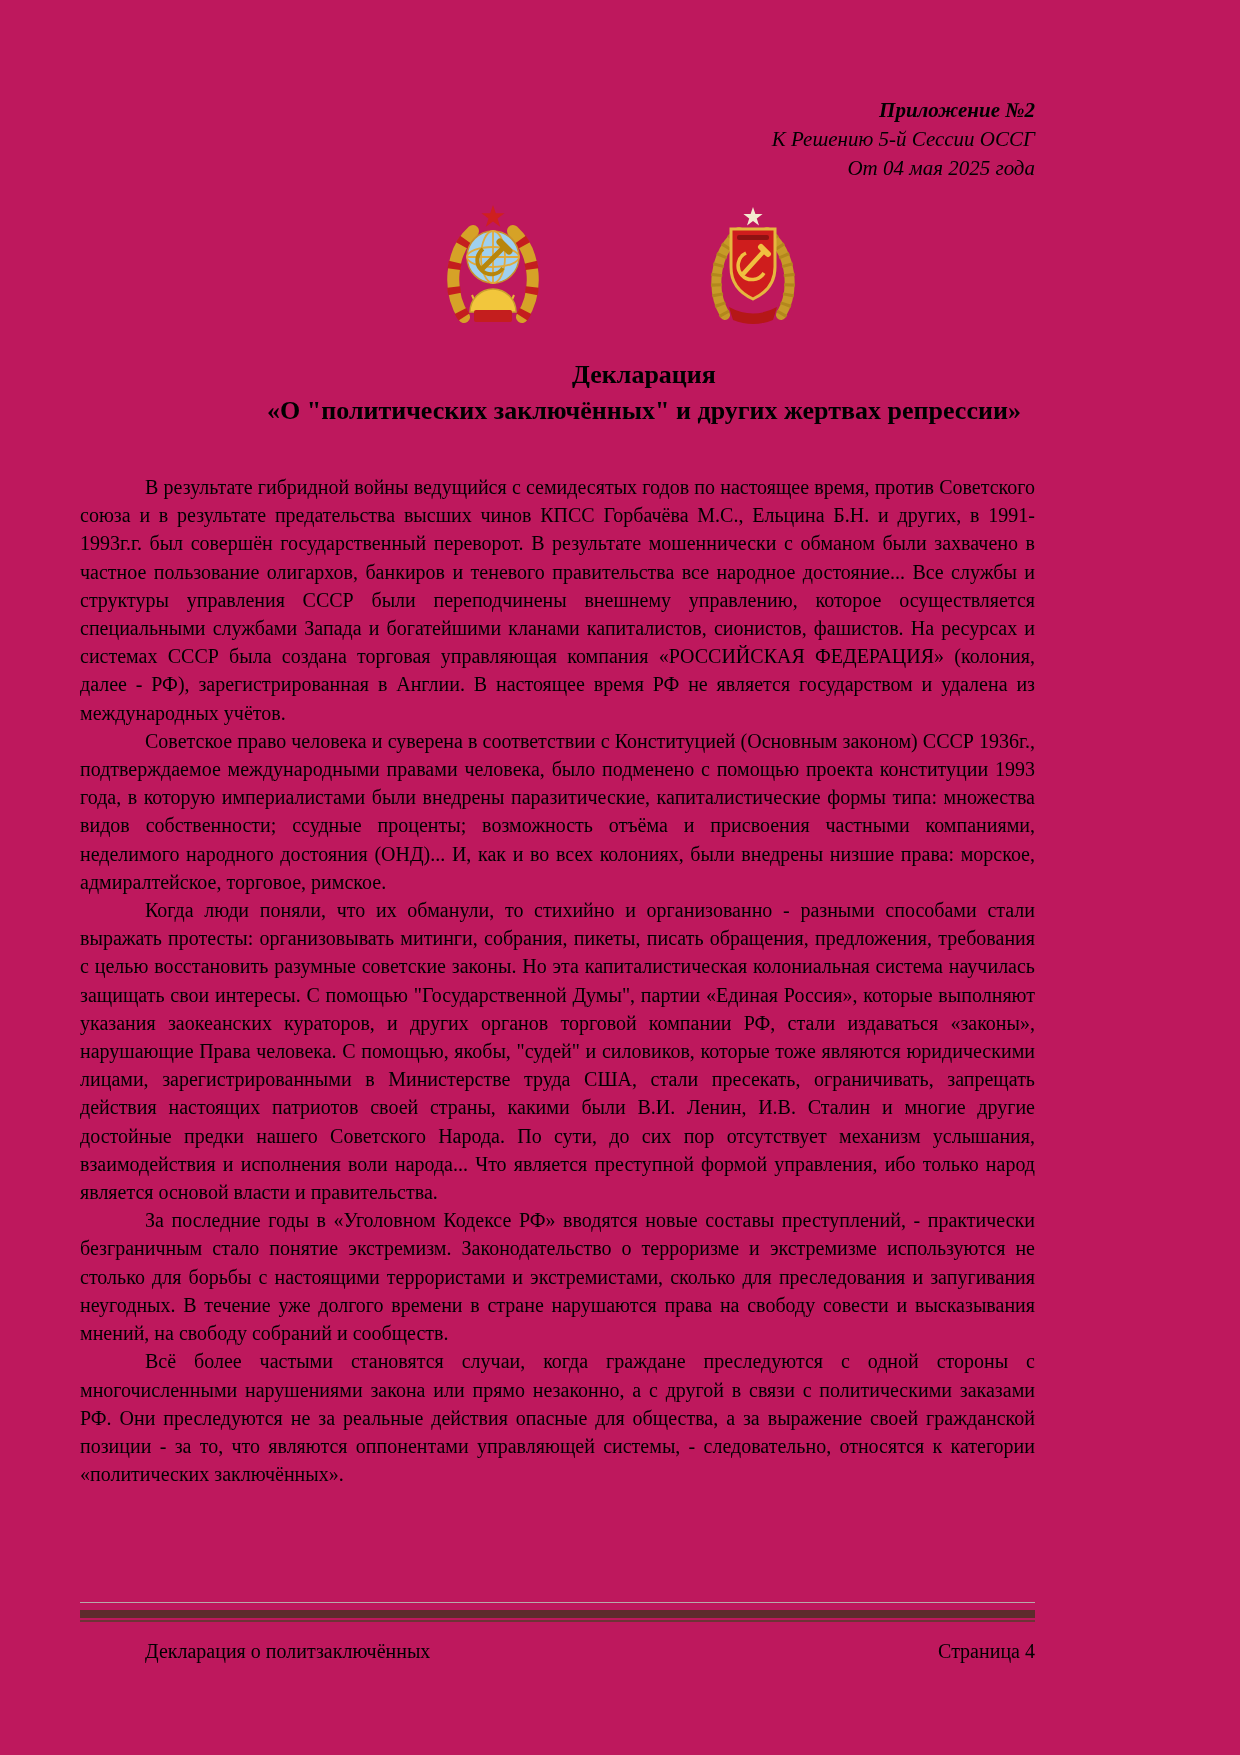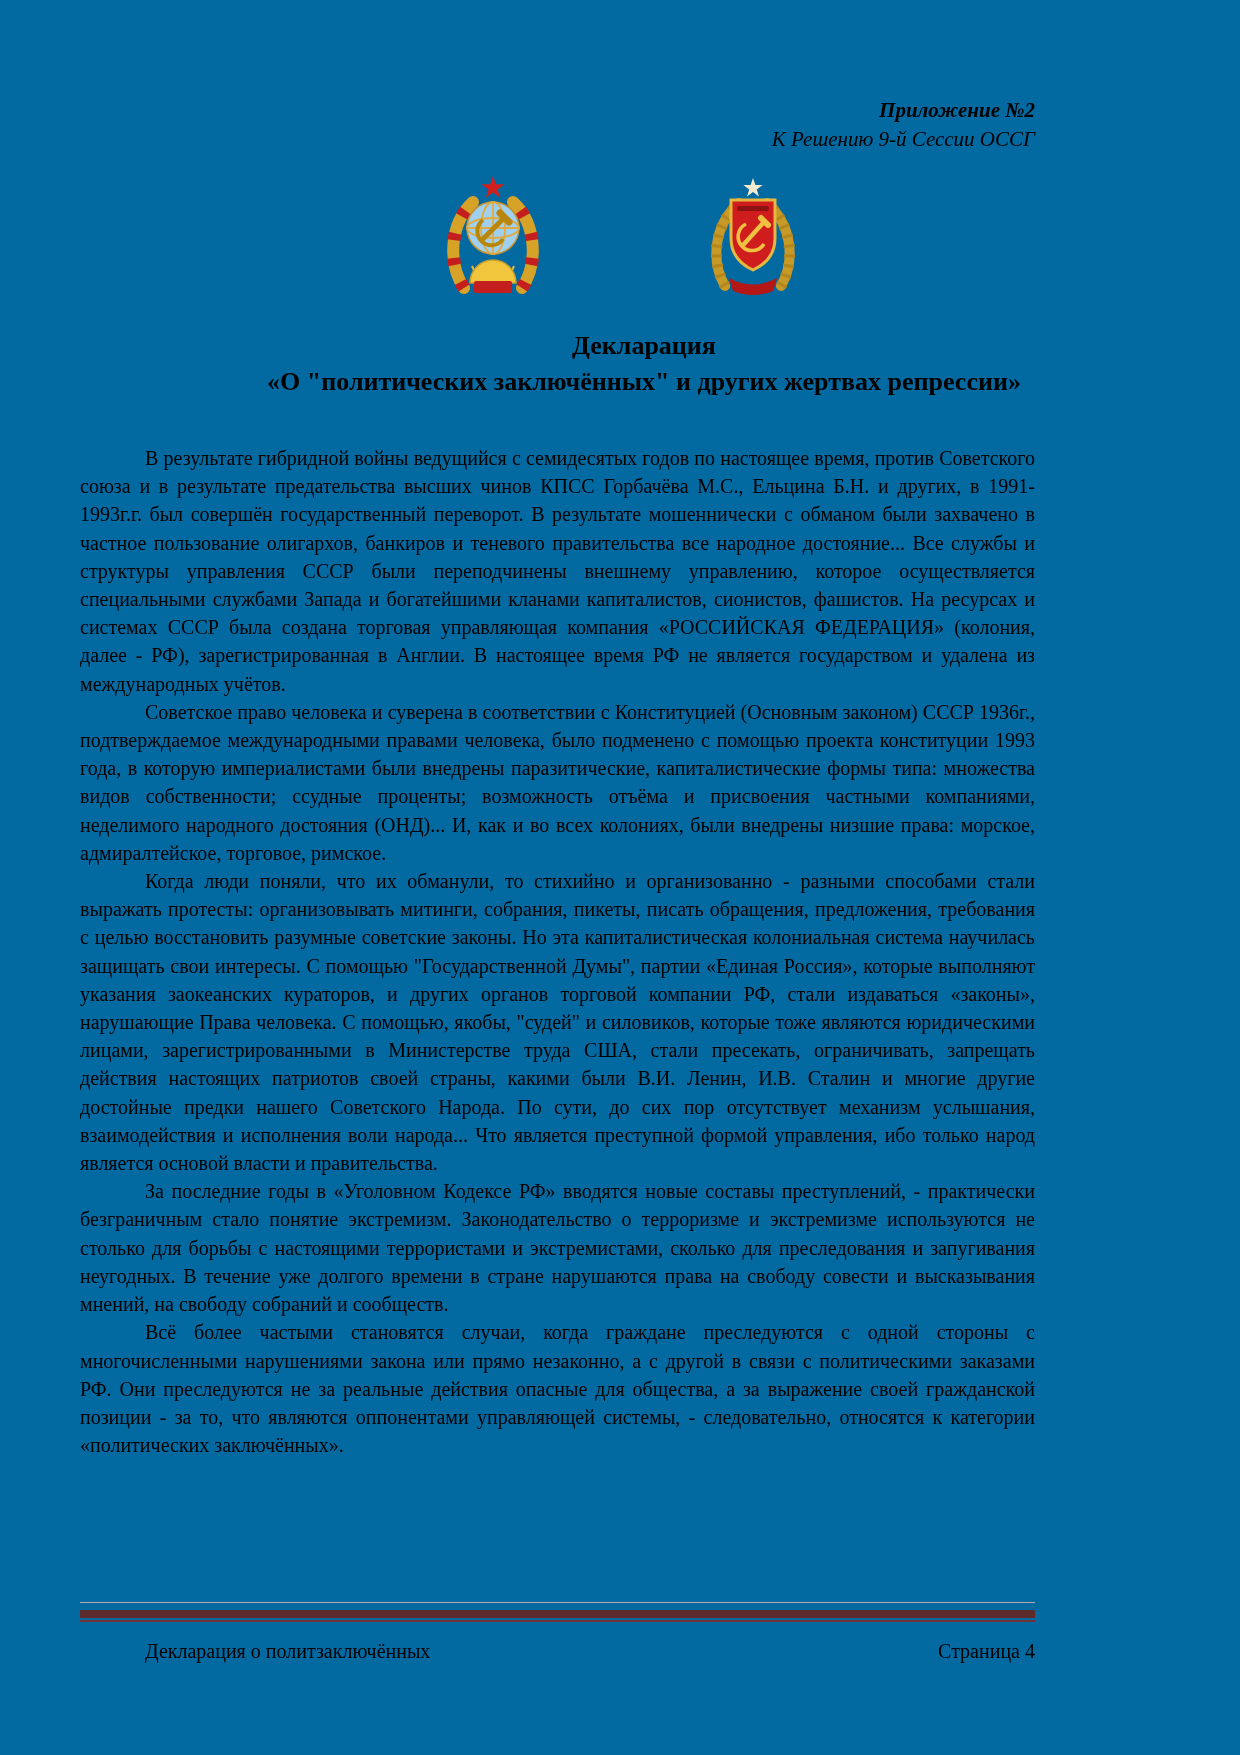--- a/index.html
+++ b/index.html
@@ -1,20 +1,20 @@
 <!DOCTYPE html>
 <html><head>
 <meta charset="utf-8">
 <style>
   html,body { margin:0; padding:0; background:#888; }
   .page {
     position:relative;
     width:1240px; height:1755px;
     margin:0 auto;
-    background:#0369a1;
+    background:#be185d;
     font-family:"Liberation Serif", serif;
     color:#000;
     overflow:hidden;
   }
   .content { padding-left:80px; padding-right:205px; }
 
   .doc-header {
     margin-top:96px;
     text-align:right;
     font-style:italic;
@@ -69,21 +69,22 @@
     line-height:26px;
   }
 </style>
 </head>
 <body>
 
 <div class="page">
 
   <div class="content doc-header">
     <div class="bold">Приложение №2</div>
-    <div>К Решению 9-й Сессии ОССГ</div>
+    <div>К Решению 5-й Сессии ОССГ</div>
+    <div>От 04 мая 2025 года</div>
   </div>
 
   <div class="emblem-row">
 
     <svg width="110" height="122" viewBox="0 0 110 122" aria-hidden="true">
       <path d="M26,112 C10,88 11,48 35,26" stroke="#d6a227" stroke-width="12" fill="none" stroke-linecap="round"></path>
       <path d="M84,112 C100,88 99,48 75,26" stroke="#d6a227" stroke-width="12" fill="none" stroke-linecap="round"></path>
       <path d="M26,112 C10,88 11,48 35,26" stroke="#c41e1e" stroke-width="13" fill="none" stroke-dasharray="7 18"></path>
       <path d="M84,112 C100,88 99,48 75,26" stroke="#c41e1e" stroke-width="13" fill="none" stroke-dasharray="7 18"></path>
       <g stroke="#e8b83a" stroke-width="2">

